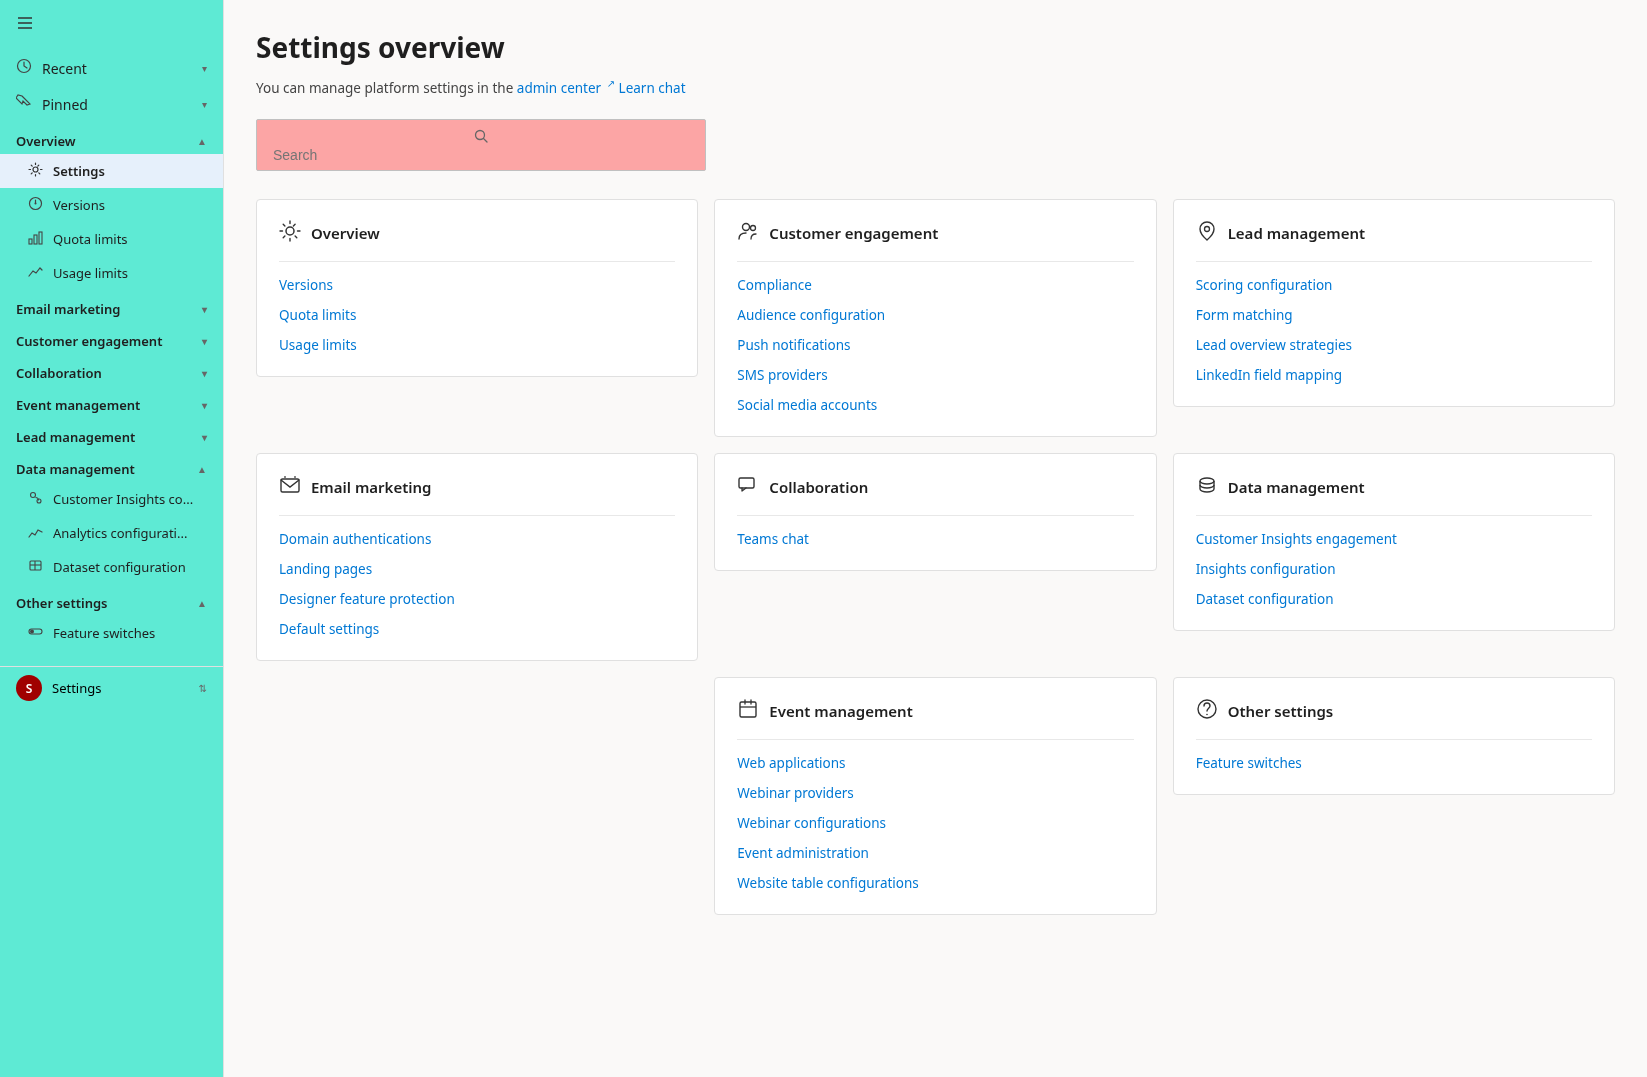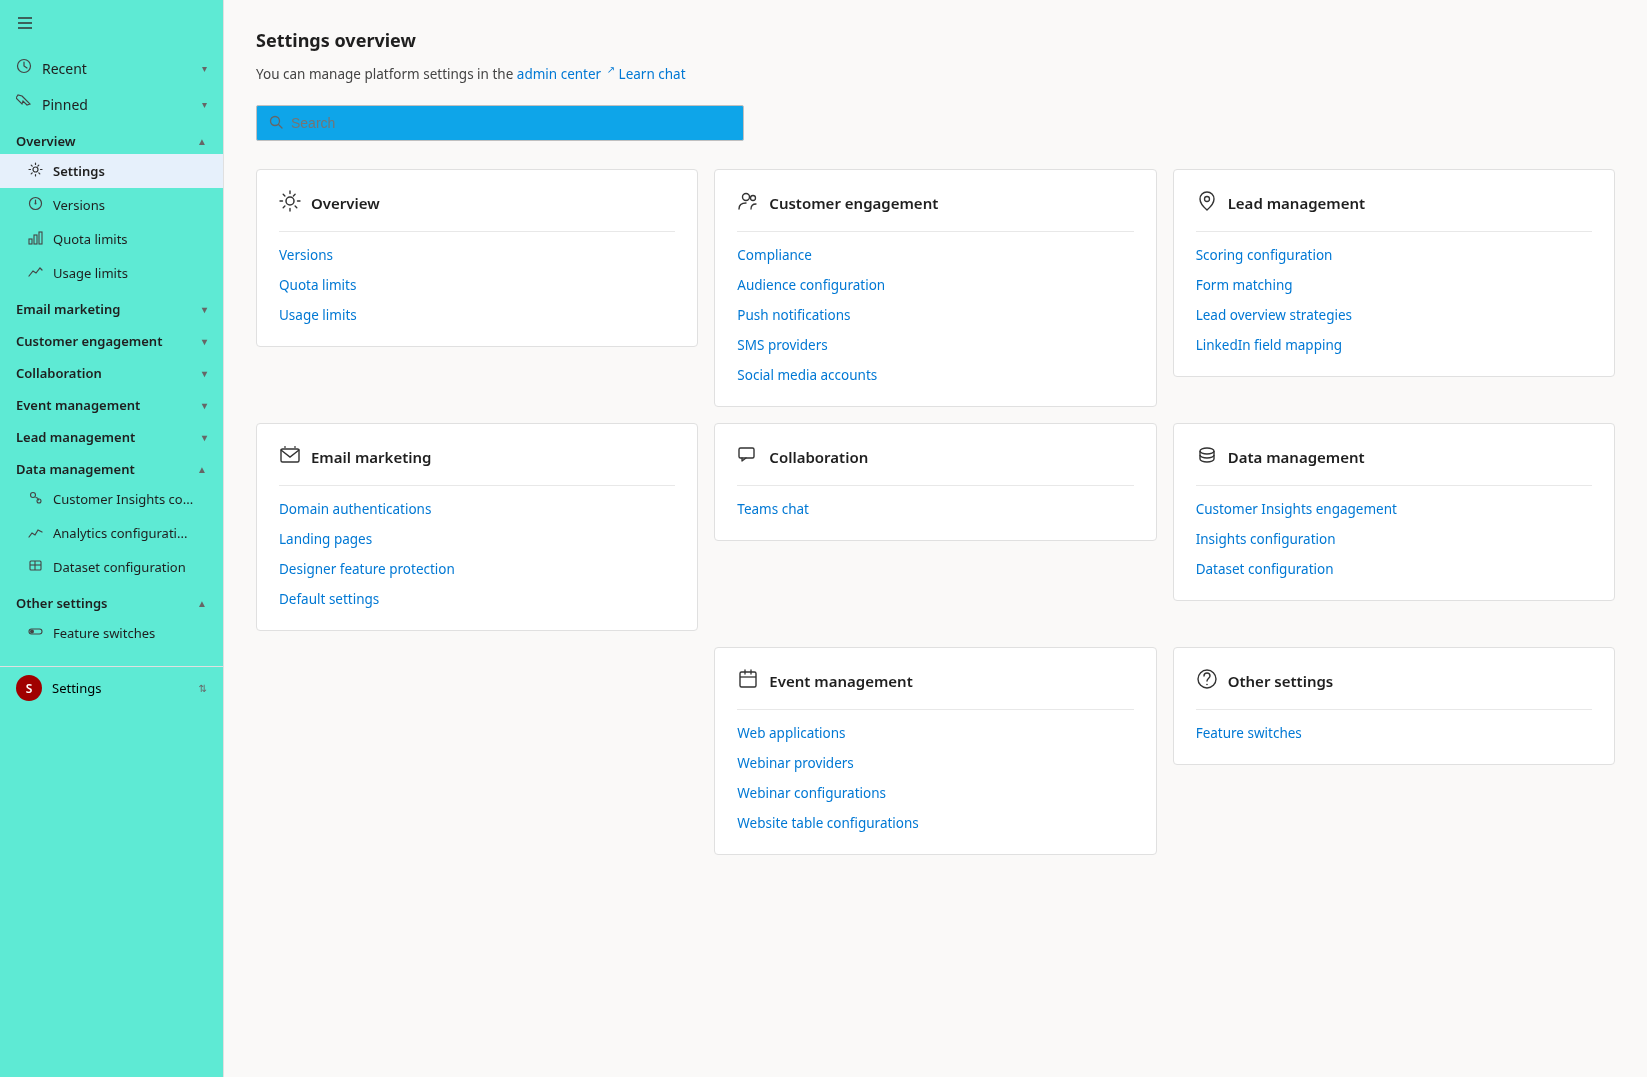--- a/index.html
+++ b/index.html
@@ -77,45 +77,46 @@
     .sidebar-footer .chevron { font-size: 10px; color: #666; }
 
     
     .main {
       flex: 1;
       overflow-y: auto;
       padding: 28px 32px;
       background: #faf9f8;
     }
     .page-title {
-      font-size: 18px;
+      font-size: 28px;
       font-weight: 700;
       color: #1f1f1f;
       margin-bottom: 10px;
     }
     .page-subtitle {
       font-size: 13.5px;
       color: #444;
       margin-bottom: 22px;
     }
     .page-subtitle a {
       color: #0078d4;
       text-decoration: none;
     }
     .external-link-icon { font-size: 10px; vertical-align: super; margin-left: 2px; }
 
     .search-bar {
       display: flex;
       align-items: center;
-      background: #0ea5e9;
+      background: #fca5a5;
       border: 1px solid #c0c0c0;
       border-radius: 2px;
       padding: 7px 12px;
-      width: 488px;
+      width: 450px;
       margin-bottom: 28px;
+      flex-direction: column;
     }
     .search-bar input {
       border: none;
       outline: none;
       font-size: 14px;
       color: #333;
       width: 100%;
       margin-left: 8px;
       background: transparent;
     }
@@ -455,20 +456,21 @@
             <line x1="3" y1="9" x2="19" y2="9" stroke="#333" stroke-width="1.3"></line>
             <line x1="8" y1="2" x2="8" y2="6" stroke="#333" stroke-width="1.3" stroke-linecap="round"></line>
             <line x1="14" y1="2" x2="14" y2="6" stroke="#333" stroke-width="1.3" stroke-linecap="round"></line>
           </svg>
         </span>
         <span>Event management</span>
       </div>
       <a class="card-link">Web applications</a>
       <a class="card-link">Webinar providers</a>
       <a class="card-link">Webinar configurations</a>
+      <a class="card-link">Event administration</a>
       <a class="card-link">Website table configurations</a>
     </div>
 
     <div class="card" style="grid-row: 3; grid-column: 3;">
       <div class="card-header">
         <span class="card-icon">
           <svg width="22" height="22" viewBox="0 0 22 22" fill="none">
             <path d="M11 2a9 9 0 100 18A9 9 0 0011 2z" stroke="#333" stroke-width="1.4" fill="none"></path>
             <path d="M8 8c0-1.66 1.34-3 3-3s3 1.34 3 3c0 2-3 2.5-3 5" stroke="#333" stroke-width="1.4" stroke-linecap="round"></path>
             <circle cx="11" cy="16.5" r="0.8" fill="#333"></circle>

